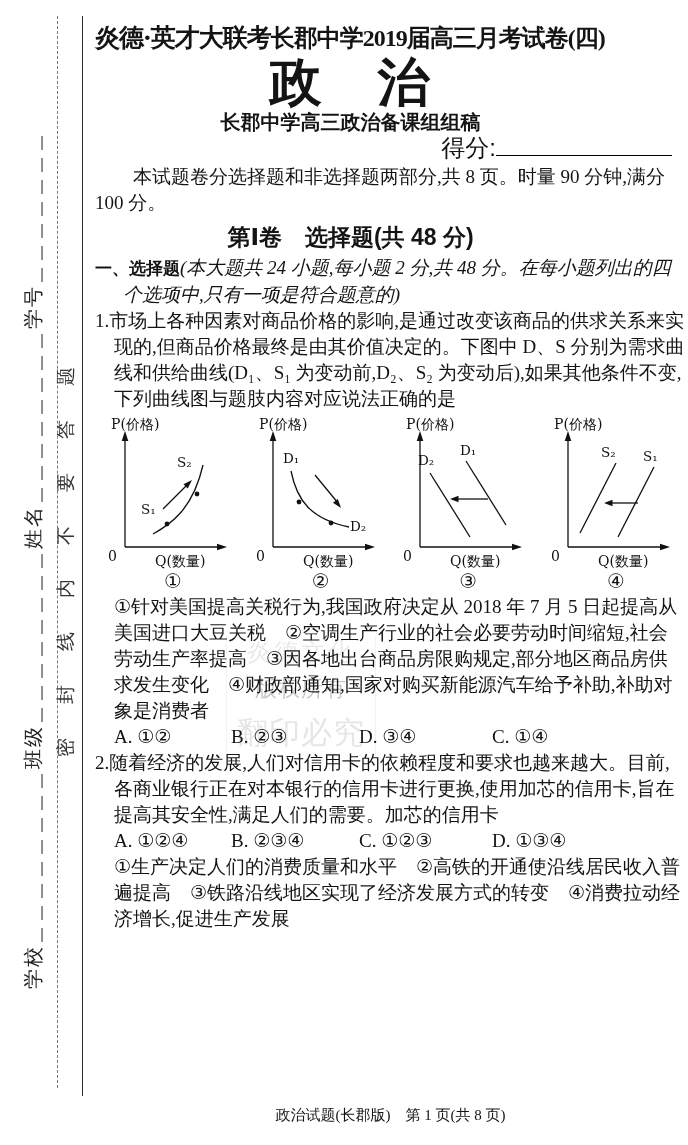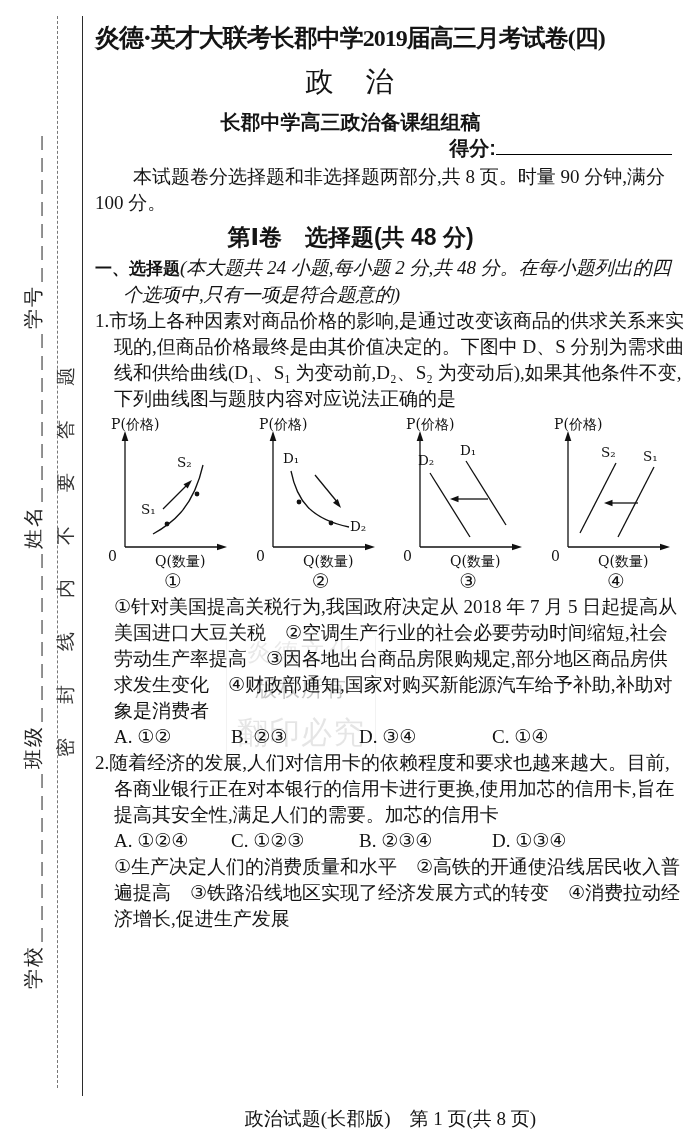--- a/index.html
+++ b/index.html
@@ -19,42 +19,42 @@
                font-family:"Liberation Sans","DejaVu Sans",sans-serif; pointer-events:none;
                border-left:1px solid rgba(0,0,0,0.05); border-right:1px solid rgba(0,0,0,0.05); }
   .wm1 { font-size:24px; color:rgba(0,0,0,0.09); letter-spacing:3px; }
   .wm2 { font-size:22px; color:rgba(0,0,0,0.22); letter-spacing:1px; margin-top:6px; }
   .wm3 { font-size:31px; color:rgba(0,0,0,0.10); letter-spacing:1px; margin-top:8px; }
   
   .content { position:absolute; left:95px; top:0; width:591px; font-size:19px; line-height:26px; }
   .exam-header { margin-top:25px; font-size:24px; font-weight:bold; white-space:nowrap; letter-spacing:-1px; }
   .brush { font-weight:900; font-size:25px; font-family:"DejaVu Serif",serif; }
   .sans { font-family:"Liberation Sans","DejaVu Sans",sans-serif; }
-  .subject { margin:8px 80px 0 0; text-align:center; font-size:28px; font-weight:normal; line-height:46px; letter-spacing:2px; }
+  .subject { margin:8px 80px 0 0; text-align:center; font-size:52px; font-weight:bold; line-height:46px; letter-spacing:2px; }
   .prepared { margin:4px 80px 0 0; text-align:center; font-size:20px; font-weight:bold; }
-  .score-row { text-align:right; padding-right:14px; margin-top:1px; font-size:20px; font-weight:bold; line-height:24px; }
+  .score-row { text-align:right; padding-right:14px; margin-top:1px; font-size:24px; font-weight:normal; line-height:24px; }
   .score-line { display:inline-block; width:176px; height:17px; border-bottom:1.6px solid #000; }
   .intro { margin:4px 0 0 0; text-indent:2em; }
   .part-title { margin:6px 80px 3px 0; text-align:center; font-size:23px; font-weight:bold; line-height:30px; }
   .instr { padding-left:28px; text-indent:-28px; }
   .instr b { font-family:"Liberation Sans","DejaVu Sans",sans-serif; font-size:17px; }
   .kaiti { font-style:italic; }
   .qstem { padding-left:19px; text-indent:-19px; margin:0; }
   .qsubs { padding-left:19px; margin:0; }
   .opts { display:grid; grid-template-columns:117px 128px 133px auto; padding-left:19px; margin:0; }
   
   .figs { display:flex; justify-content:space-between; margin:3px 0 2px 8px; }
   .fig { width:140px; text-align:center; }
   .fig svg { display:block; }
   .fig-num { font-size:20px; line-height:21px; }
   svg text { font-family:"DejaVu Serif",serif; font-size:14px; fill:#111; }
   svg .lbl { font-size:13.5px; }
   svg line, svg path { stroke:#111; stroke-width:1.3; fill:none; }
   svg polygon, svg circle { fill:#111; stroke:none; }
-  .footer { position:absolute; left:95px; width:591px; top:1106px; text-align:center; font-size:19px; }
+  .footer { position:absolute; left:95px; width:591px; top:1106px; text-align:center; font-size:15px; }
 </style>
 </head>
 <body>
 
 <div>
 
   <div class="vline-solid"></div>
   <div class="vline-dashed"></div>
   <div class="rot fields">学校＿＿＿＿＿＿＿＿班级＿＿＿＿＿＿＿＿姓名＿＿＿＿＿＿＿＿学号＿＿＿＿＿＿＿</div>
   <div class="rot sealtxt">密封线内不要答题</div>
@@ -172,22 +172,22 @@
         <span>B. ②③</span>
         <span>D. ③④</span>
         <span>C. ①④</span>
       </div>
     </div>
 
     <div>
       <p class="qstem"><span>2.</span><span>随着经济的发展,人们对信用卡的依赖程度和要求也越来越大。目前,各商业银行正在对本银行的信用卡进行更换,使用加芯的信用卡,旨在提高其安全性,满足人们的需要。加芯的信用卡</span></p>
       <div class="opts">
         <span>A. ①②④</span>
+        <span>B. ②③④</span>
         <span>C. ①②③</span>
-        <span>B. ②③④</span>
         <span>D. ①③④</span>
       </div>
     </div>
 
     <div>
       <p class="qsubs">①生产决定人们的消费质量和水平　②高铁的开通使沿线居民收入普遍提高　③铁路沿线地区实现了经济发展方式的转变　④消费拉动经济增长,促进生产发展</p>
 
     </div>
 
   </main>

